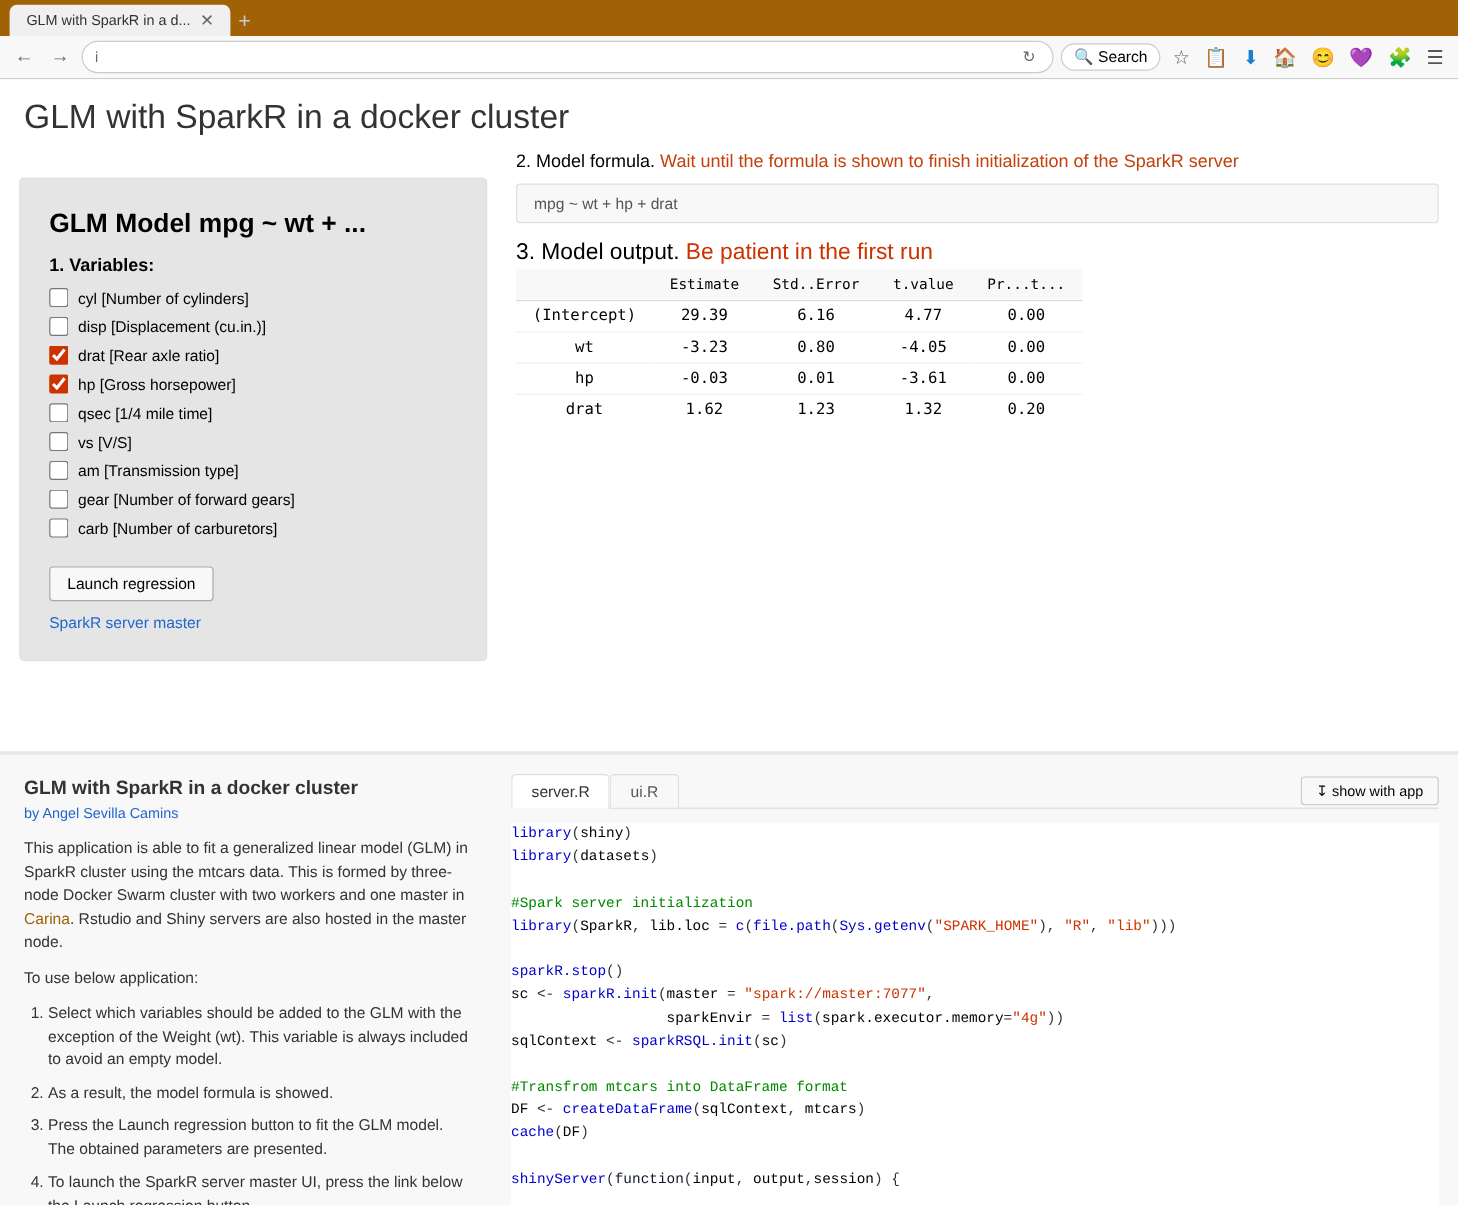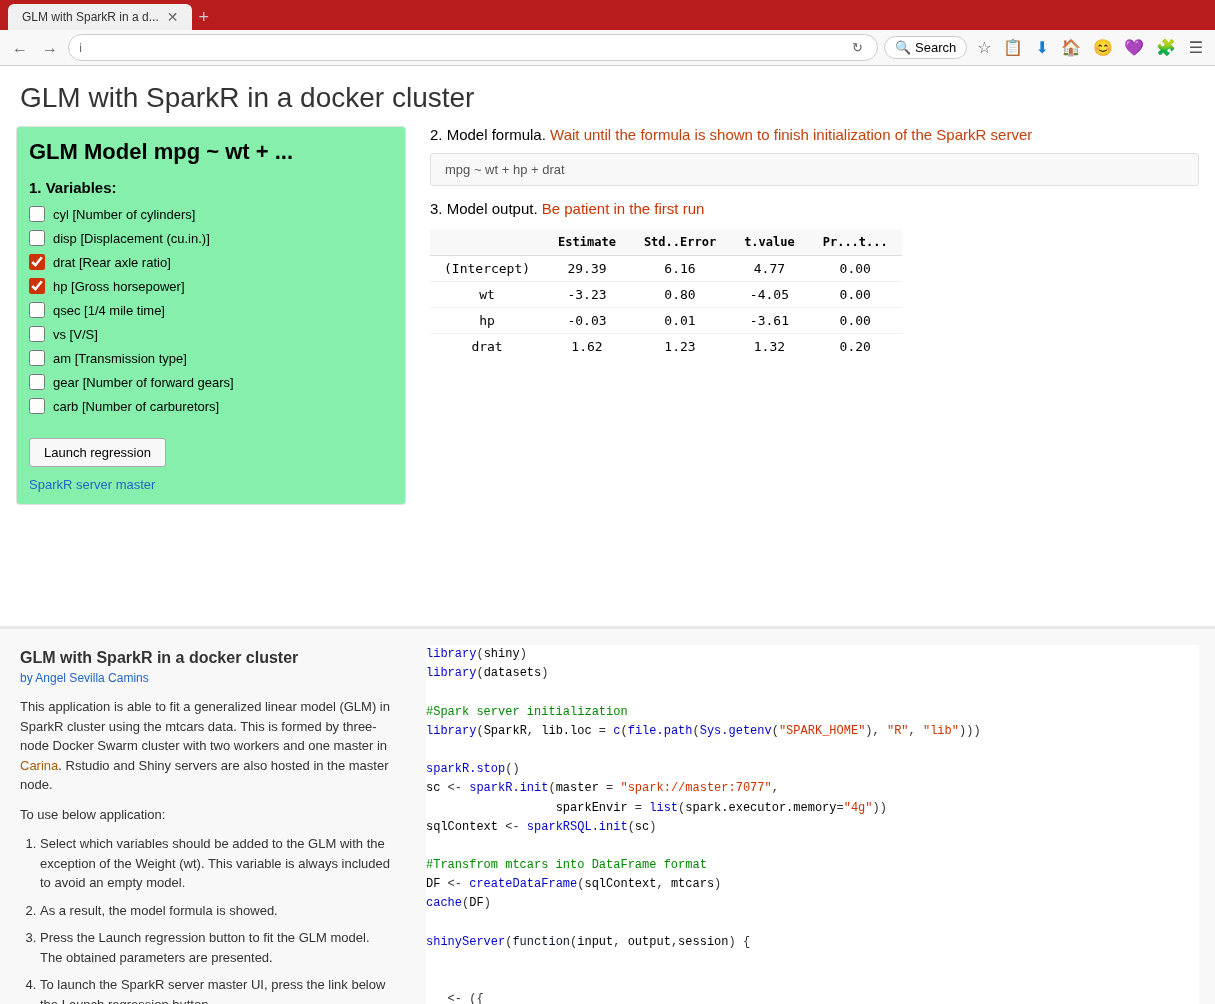--- a/index.html
+++ b/index.html
@@ -1,56 +1,56 @@
 <!DOCTYPE html>
 <html><head>
   <meta charset="utf-8">
   <style>
     * { box-sizing: border-box; margin: 0; padding: 0; }
     body { font-family: Arial, sans-serif; font-size: 14px; background: #f0f0f0; }
-    .tab-bar { background: #b91c1c; display: flex; align-items: center; padding: 4px 8px 0; }
+    .tab-bar { background: #a16207; display: flex; align-items: center; padding: 4px 8px 0; }
     .tab { background: #f0f0f0; border-radius: 6px 6px 0 0; padding: 5px 14px; font-size: 12px; display: flex; align-items: center; gap: 8px; color: #333; }
     .tab-close { color: #666; cursor: pointer; font-size: 14px; }
     .tab-new { background: none; border: none; color: #ccc; font-size: 18px; cursor: pointer; padding: 2px 6px; }
     .nav-bar { background: #f8f8f8; border-bottom: 1px solid #ccc; display: flex; align-items: center; padding: 4px 8px; gap: 6px; }
     .nav-btn { background: none; border: none; color: #666; cursor: pointer; font-size: 16px; padding: 2px 4px; }
     .address-bar { flex: 1; display: flex; align-items: center; border: 1px solid #ccc; border-radius: 20px; padding: 3px 10px; background: white; font-size: 13px; gap: 6px; }
     .address-bar .lock-icon { color: #666; font-size: 12px; }
     .address-bar input { border: none; outline: none; flex: 1; font-size: 13px; }
     .search-bar { border: 1px solid #ccc; border-radius: 20px; padding: 3px 10px; display: flex; align-items: center; gap: 4px; background: white; font-size: 13px; }
     .toolbar-icons { display: flex; align-items: center; gap: 4px; }
     .toolbar-icon { background: none; border: none; cursor: pointer; font-size: 16px; color: #555; padding: 2px 4px; }
 
     
     .page-content { background: white; min-height: 560px; padding: 0; }
     .page-title { padding: 16px 20px 12px; font-size: 28px; font-weight: normal; color: #333; }
 
     
     .app-panel { display: flex; gap: 0; padding: 0 16px 16px; }
-    .left-panel { border: 1px solid #e0e0e0; border-radius: 4px; width: 390px; min-width: 390px; padding: 12px; background: #86efac; }
+    .left-panel { border: 1px solid #e0e0e0; border-radius: 4px; width: 390px; min-width: 390px; padding: 24px; background: #e5e5e5; margin-top: 22px; }
     .right-panel { flex: 1; padding: 0 0 0 24px; }
 
     .model-title { font-size: 22px; font-weight: bold; margin-bottom: 14px; }
     .variables-label { font-size: 15px; font-weight: bold; margin-bottom: 10px; }
 
     .checkbox-item { display: flex; align-items: flex-end; gap: 8px; margin-bottom: 8px; font-size: 13px; cursor: pointer; }
     .checkbox-item input[type="checkbox"] { width: 16px; height: 16px; accent-color: #cc3300; }
 
     .launch-btn { margin-top: 16px; padding: 6px 14px; border: 1px solid #aaa; background: #f8f8f8; border-radius: 3px; cursor: pointer; font-size: 13px; }
     .sparkr-link { color: #2266cc; text-decoration: none; font-size: 13px; margin-top: 10px; display: block; cursor: pointer; }
 
     
     .section-heading { font-size: 15px; margin-bottom: 10px; }
     .section-heading .wait-text { color: #c2410c; }
     .formula-box { background: #f8f8f8; border: 1px solid #e0e0e0; border-radius: 3px; padding: 8px 14px; font-family: Liberation Sans, sans-serif; font-size: 13px; color: #555; margin-bottom: 14px; }
-    .section-heading-3 { font-size: 15px; margin-bottom: 12px; }
+    .section-heading-3 { font-size: 19px; margin-bottom: 2px; }
     .be-patient { color: #cc3300; }
 
     .results-table { border-collapse: collapse; font-size: 13px; font-family: monospace; }
-    .results-table th { background: #f8f8f8; padding: 6px 14px; text-align: right; border-bottom: 1px solid #ddd; font-weight: bold; font-size: 12px; }
+    .results-table th { background: #f8f8f8; padding: 6px 14px; text-align: right; border-bottom: 1px solid #ddd; font-weight: normal; font-size: 12px; }
     .results-table td { padding: 5px 14px; text-align: center; border-bottom: 1px solid #f0f0f0; }
     .results-table tr:last-child td { border-bottom: none; }
 
     
     .bottom-section { background: #f8f8f8; border-top: 3px solid #e8e8e8; display: flex; gap: 0; }
     .bottom-left { width: 410px; min-width: 410px; padding: 20px; color: #333; }
     .bottom-left h3 { font-size: 16px; font-weight: bold; margin-bottom: 4px; }
     .bottom-left .by-author { color: #2266cc; font-size: 12px; margin-bottom: 12px; }
     .bottom-left p { font-size: 13px; line-height: 1.5; margin-bottom: 10px; }
     .bottom-left a { color: #a16207; }
@@ -228,20 +228,25 @@
     <p>To use below application:</p>
     <ol id="steps-list">
     <li>Select which variables should be added to the GLM with the exception of the Weight (wt). This variable is always included to avoid an empty model.</li>
         <li>As a result, the model formula is showed.</li>
         <li>Press the Launch regression button to fit the GLM model. The obtained parameters are presented.</li>
         <li>To launch the SparkR server master UI, press the link below the Launch regression button.</li>
       </ol>
   </div>
 
   <div class="bottom-right bottom-right-wrapper">
+    <div class="code-tabs">
+      <div class="code-tab active">server.R</div>
+      <div class="code-tab">ui.R</div>
+      <button class="show-with-app-btn">↧ show with app</button>
+    </div>
     <div class="code-block">
 <pre class="code"><span class="fn">library</span>(<span class="va">shiny</span>)
 <span class="fn">library</span>(<span class="va">datasets</span>)
 
 <span class="cm">#Spark server initialization</span>
 <span class="fn">library</span>(<span class="va">SparkR</span>, <span class="va">lib.loc</span> = <span class="fn">c</span>(<span class="fn">file.path</span>(<span class="fn">Sys.getenv</span>(<span class="st">"SPARK_HOME"</span>), <span class="st">"R"</span>, <span class="st">"lib"</span>)))
 
 <span class="fn">sparkR.stop</span>()
 <span class="va">sc</span> &lt;- <span class="fn">sparkR.init</span>(<span class="va">master</span> = <span class="st">"spark://master:7077"</span>,
                   <span class="va">sparkEnvir</span> = <span class="fn">list</span>(<span class="va">spark.executor.memory</span>=<span class="st">"4g"</span>))

